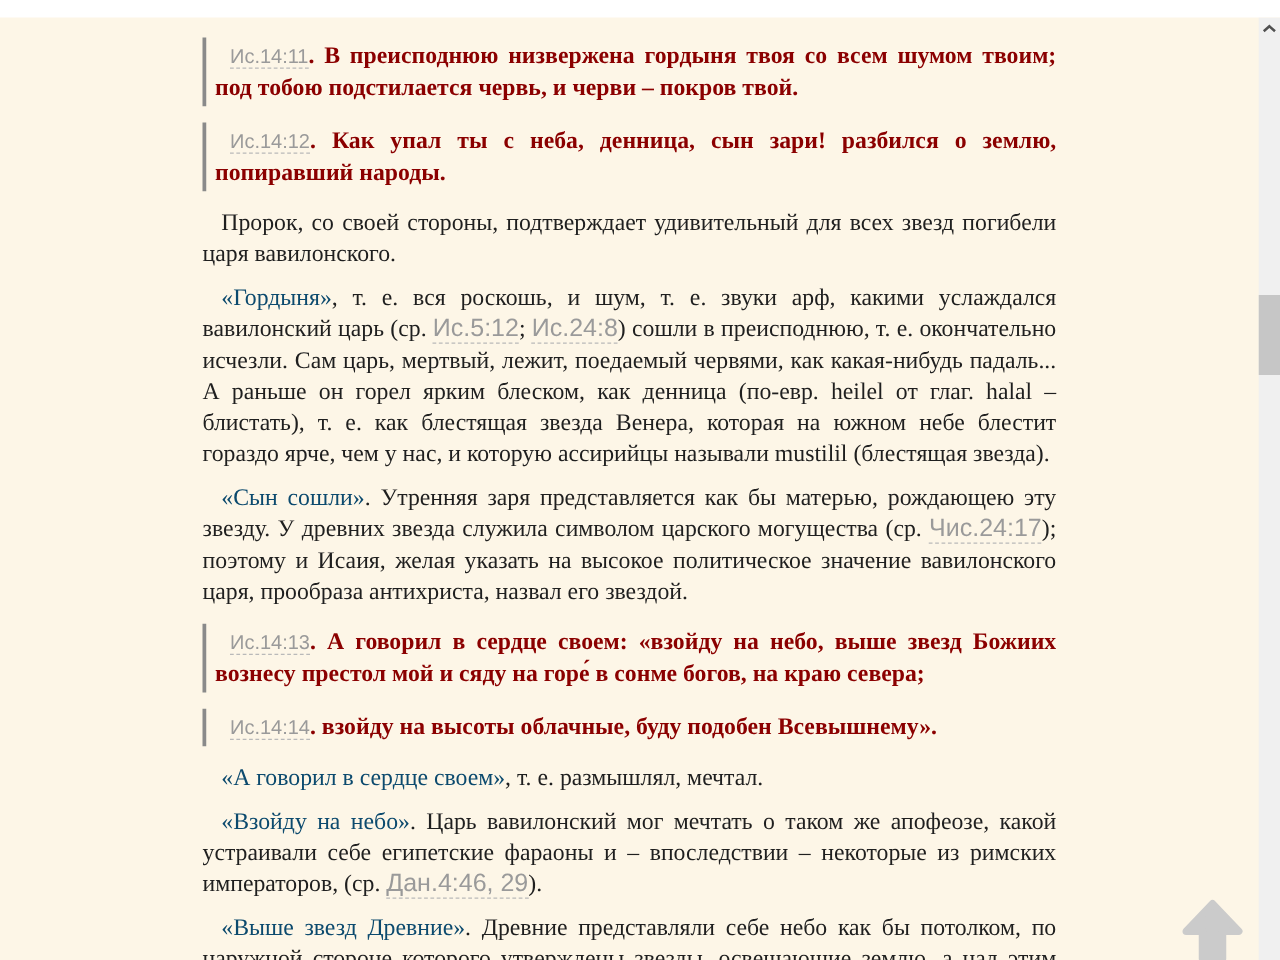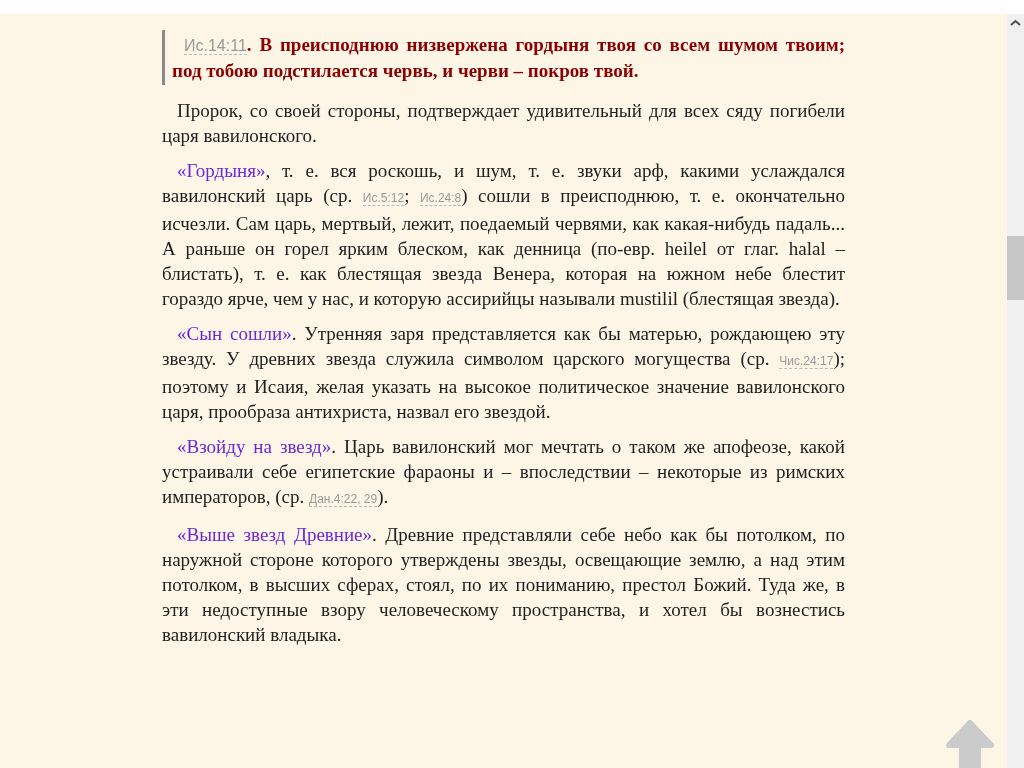--- a/index.html
+++ b/index.html
@@ -47,25 +47,25 @@
   .vref {
     font-family: "Liberation Sans", sans-serif;
     font-weight: normal;
     font-size: 16px;
     color: #9a9a9a;
     text-decoration: none;
     border-bottom: 1px dashed #b9b9b9;
     cursor: pointer;
   }
   .red {
-    color: #6d28d9;
+    color: #0c4a6e;
   }
   a.ref-link {
     font-family: "Liberation Sans", sans-serif;
-    font-size: 12px;
+    font-size: 20px;
     color: #9a9a9a;
     text-decoration: none;
     border-bottom: 1px dashed #b9b9b9;
     cursor: pointer;
   }
   .to-top {
     position: absolute;
     left: 944px;
     top: 704px;
     width: 52px;
@@ -107,24 +107,28 @@
   }
 </style>
 </head>
 <body>
 
 <div class="stage">
 
   <div class="main-area">
     <div class="content" id="content">
         <div class="verse"><a class="vref">Ис.14:11</a><span>. В преисподнюю низвержена гордыня твоя со всем шумом твоим; под тобою подстилается червь, и черви – покров твой.</span></div>
-        <p class="para">Пророк, со своей стороны, подтверждает удивительный для всех сяду погибели царя вавилонского.</p>
+        <div class="verse"><a class="vref">Ис.14:12</a><span>. Как упал ты с неба, денница, сын зари! разбился о землю, попиравший народы.</span></div>
+        <p class="para">Пророк, со своей стороны, подтверждает удивительный для всех звезд погибели царя вавилонского.</p>
         <p class="para"><span class="red">«Гордыня»</span>, т. е. вся роскошь, и шум, т. е. звуки арф, какими услаждался вавилонский царь (ср. <a class="ref-link">Ис.5:12</a>; <a class="ref-link">Ис.24:8</a>) сошли в преисподнюю, т. е. окончательно исчезли. Сам царь, мертвый, лежит, поедаемый червями, как какая-нибудь падаль... А раньше он горел ярким блеском, как денница (по-евр. heilel от глаг. halal – блистать), т. е. как блестящая звезда Венера, которая на южном небе блестит гораздо ярче, чем у нас, и которую ассирийцы называли mustilil (блестящая звезда).</p>
         <p class="para"><span class="red">«Сын сошли»</span>. Утренняя заря представляется как бы матерью, рождающею эту звезду. У древних звезда служила символом царского могущества (ср. <a class="ref-link">Чис.24:17</a>); поэтому и Исаия, желая указать на высокое политическое значение вавилонского царя, прообраза антихриста, назвал его звездой.</p>
-        <p class="para"><span class="red">«Взойду на звезд»</span>. Царь вавилонский мог мечтать о таком же апофеозе, какой устраивали себе египетские фараоны и – впоследствии – некоторые из римских императоров, (ср. <a class="ref-link">Дан.4:22, 29</a>).</p>
+        <div class="verse"><a class="vref">Ис.14:13</a><span>. А говорил в сердце своем: «взойду на небо, выше звезд Божиих вознесу престол мой и сяду на горе́ в сонме богов, на краю севера;</span></div>
+        <div class="verse"><a class="vref">Ис.14:14</a><span>. взойду на высоты облачные, буду подобен Всевышнему».</span></div>
+        <p class="para"><span class="red">«А говорил в сердце своем»</span>, т. е. размышлял, мечтал.</p>
+        <p class="para"><span class="red">«Взойду на небо»</span>. Царь вавилонский мог мечтать о таком же апофеозе, какой устраивали себе египетские фараоны и – впоследствии – некоторые из римских императоров, (ср. <a class="ref-link">Дан.4:46, 29</a>).</p>
         <p class="para"><span class="red">«Выше звезд Древние»</span>. Древние представляли себе небо как бы потолком, по наружной стороне которого утверждены звезды, освещающие землю, а над этим потолком, в высших сферах, стоял, по их пониманию, престол Божий. Туда же, в эти недоступные взору человеческому пространства, и хотел бы вознестись вавилонский владыка.</p>
       </div>
   </div>
 
   <button class="to-top" aria-label="scroll to top">
     <svg width="50" height="52" viewBox="0 0 50 52">
       <polygon points="25,4 46,26 33,26 33,48 17,48 17,26 4,26" fill="#cbcbcb" stroke="#cbcbcb" stroke-width="6" stroke-linejoin="round"></polygon>
     </svg>
   </button>
 

